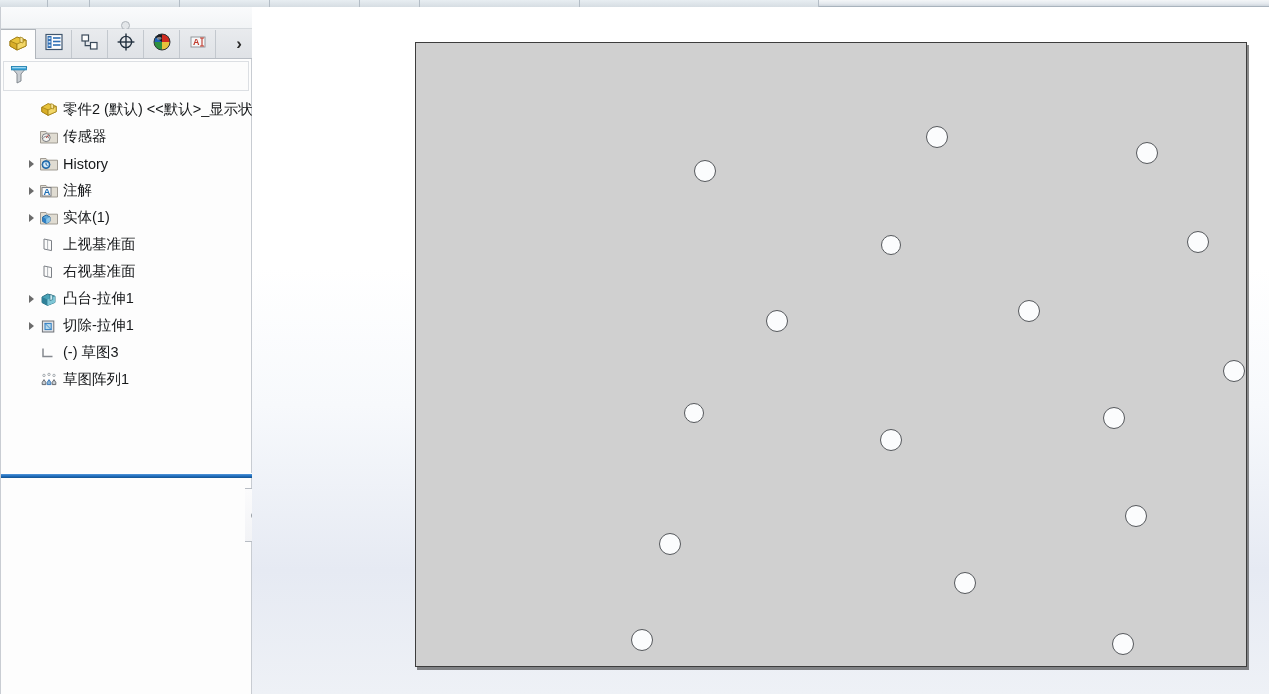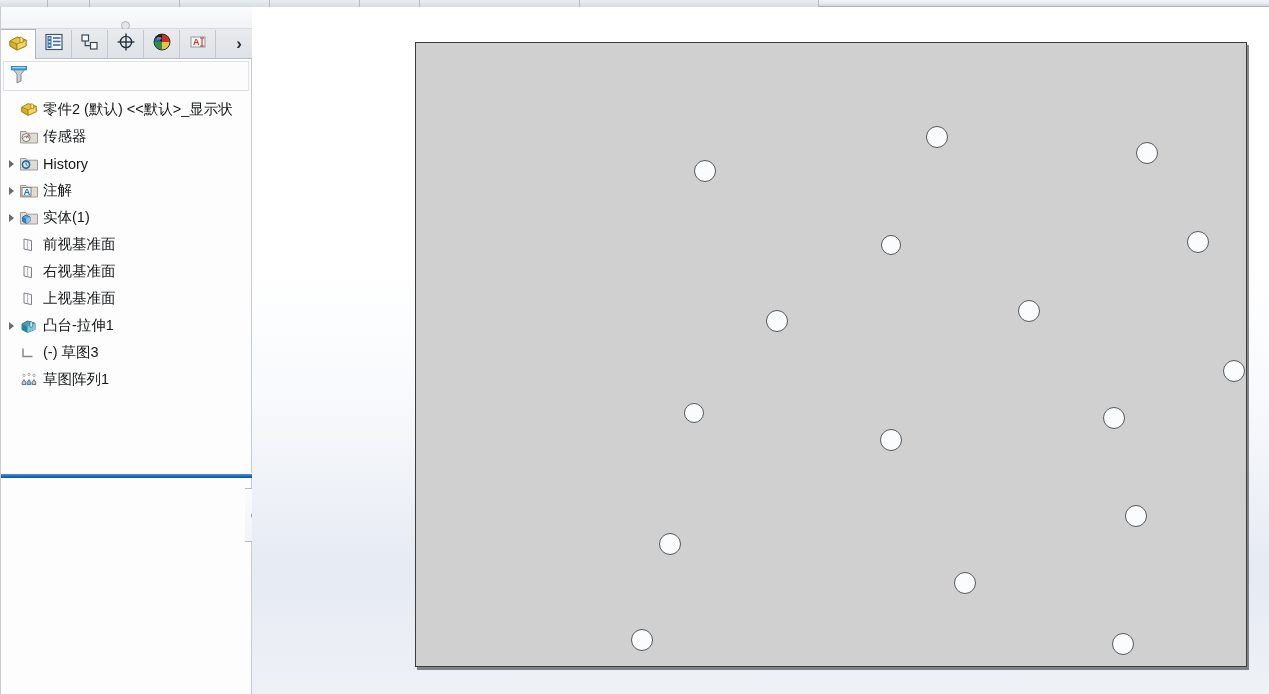--- a/index.html
+++ b/index.html
@@ -64,21 +64,21 @@
   }
 
   
   .filterbar {
     position: absolute; left: 3px; top: 54px; width: 246px; height: 30px;
     background: #fcfcfc; border: 1px solid #dcdfe3;
     display: flex; align-items: center; padding-left: 4px;
   }
 
   
-  .tree { position: absolute; left: 0; top: 88px; width: 252px; }
+  .tree { position: absolute; left: 0; top: 88px; width: 252px; padding-left: 20px; }
   .trow {
     position: relative; height: 27px; display: flex; align-items: center;
     padding-left: 4px; white-space: nowrap;
   }
   .trow-root { height: 28px; }
   .twist {
     width: 14px; height: 27px; display: flex;
     align-items: center; justify-content: center; flex: 0 0 14px;
   }
   .twist i {
@@ -310,69 +310,72 @@
             <path d="M1.5 3.5 L7 3.5 L8.5 5.2 L18.5 5.2 L18.5 15 L1.5 15 Z" fill="#e0dcd2" stroke="#97938a" stroke-width="0.9"></path>
             <path d="M3.6 8 L7.3 6 L11 8 L11 12.4 L7.3 14.4 L3.6 12.4 Z" fill="#5fa8d8" stroke="#1c5c96" stroke-width="0.9"></path>
             <path d="M3.6 8 L7.3 10 L7.3 14.4 L3.6 12.4 Z" fill="#2f7fc4"></path>
             <path d="M7.3 10 L11 8 L11 12.4 L7.3 14.4 Z" fill="#8cc6e8"></path>
           </svg>
         </div>
         <span class="tlabel">实体(1)</span>
       </div>
 
 
+
       <div class="trow">
         <div class="twist"></div>
         <div class="ticon">
           <svg width="20" height="18" viewBox="0 0 20 18">
             <path d="M5 3 L12.5 4.6 L12.5 14.6 L5 13 Z" fill="#fbfbfb" stroke="#7c8086" stroke-width="1"></path>
             <line x1="8.6" y1="3.8" x2="8.6" y2="13.8" stroke="#9ba0a6" stroke-width="0.8"></line>
           </svg>
         </div>
-        <span class="tlabel">前视基准面</span>
+        <span class="tlabel">上视基准面</span>
       </div>
 
       <div class="trow">
         <div class="twist"></div>
         <div class="ticon">
           <svg width="20" height="18" viewBox="0 0 20 18">
             <path d="M5 3 L12.5 4.6 L12.5 14.6 L5 13 Z" fill="#fbfbfb" stroke="#7c8086" stroke-width="1"></path>
             <line x1="8.6" y1="3.8" x2="8.6" y2="13.8" stroke="#9ba0a6" stroke-width="0.8"></line>
           </svg>
         </div>
         <span class="tlabel">右视基准面</span>
-      </div>
-
-      <div class="trow">
-        <div class="twist"></div>
-        <div class="ticon">
-          <svg width="20" height="18" viewBox="0 0 20 18">
-            <path d="M5 3 L12.5 4.6 L12.5 14.6 L5 13 Z" fill="#fbfbfb" stroke="#7c8086" stroke-width="1"></path>
-            <line x1="8.6" y1="3.8" x2="8.6" y2="13.8" stroke="#9ba0a6" stroke-width="0.8"></line>
-          </svg>
-        </div>
-        <span class="tlabel">上视基准面</span>
       </div>
 
 
       <div class="trow">
         <div class="twist">
             <i></i>
           </div>
         <div class="ticon">
           <svg width="20" height="18" viewBox="0 0 20 18">
             <path d="M3 7 L8.5 4 L16 6.2 L16 12.4 L8.5 15.4 L3 12.6 Z" fill="#4aa3b8" stroke="#24697c" stroke-width="0.9"></path>
             <path d="M3 7 L8.5 9.4 L8.5 15.4 L3 12.6 Z" fill="#2f8098"></path>
             <path d="M8.5 9.4 L16 6.2 L16 12.4 L8.5 15.4 Z" fill="#7ec6d6"></path>
             <path d="M11 4.5 L11 10.6 L13.6 9.6 L13.6 5.3 Z" fill="#cdeaf2" stroke="#24697c" stroke-width="0.6"></path>
           </svg>
         </div>
         <span class="tlabel">凸台-拉伸1</span>
       </div>
 
+      <div class="trow">
+        <div class="twist">
+            <i></i>
+          </div>
+        <div class="ticon">
+          <svg width="20" height="18" viewBox="0 0 20 18">
+            <rect x="3.4" y="4" width="11.4" height="11" fill="#e2e4e7" stroke="#6d7076" stroke-width="1"></rect>
+            <rect x="6" y="6.4" width="6.2" height="6.2" fill="#b7d8ea" stroke="#2f7fc4" stroke-width="1"></rect>
+            <path d="M6 6.4 L12.2 12.6" stroke="#2f7fc4" stroke-width="0.8"></path>
+          </svg>
+        </div>
+        <span class="tlabel">切除-拉伸1</span>
+      </div>
 
       <div class="trow">
         <div class="twist"></div>
         <div class="ticon">
           <svg width="20" height="18" viewBox="0 0 20 18">
             <path d="M4 4.5 L4 12.5 L13.5 12.5" fill="none" stroke="#85898f" stroke-width="1.5"></path>
           </svg>
         </div>
         <span class="tlabel">(-) 草图3</span>
       </div>

